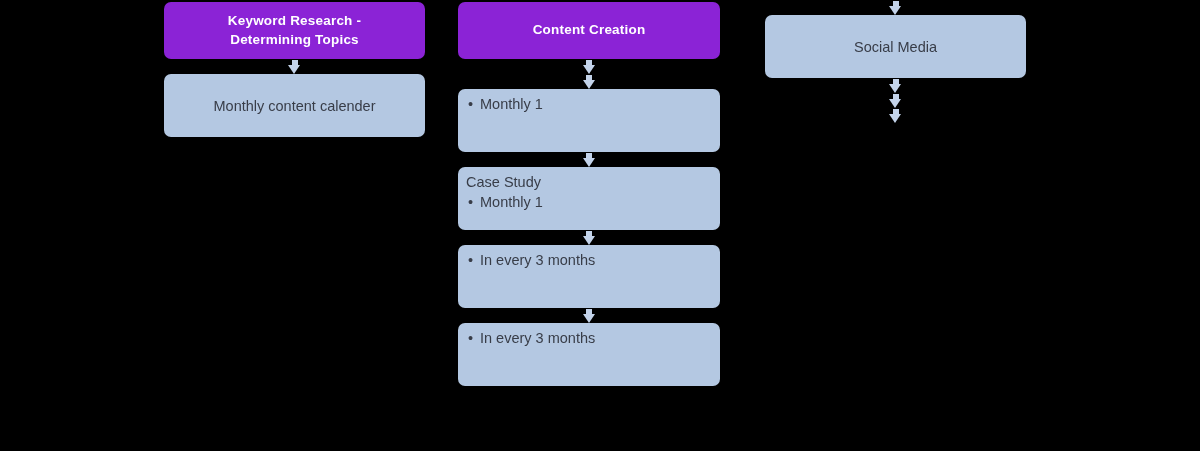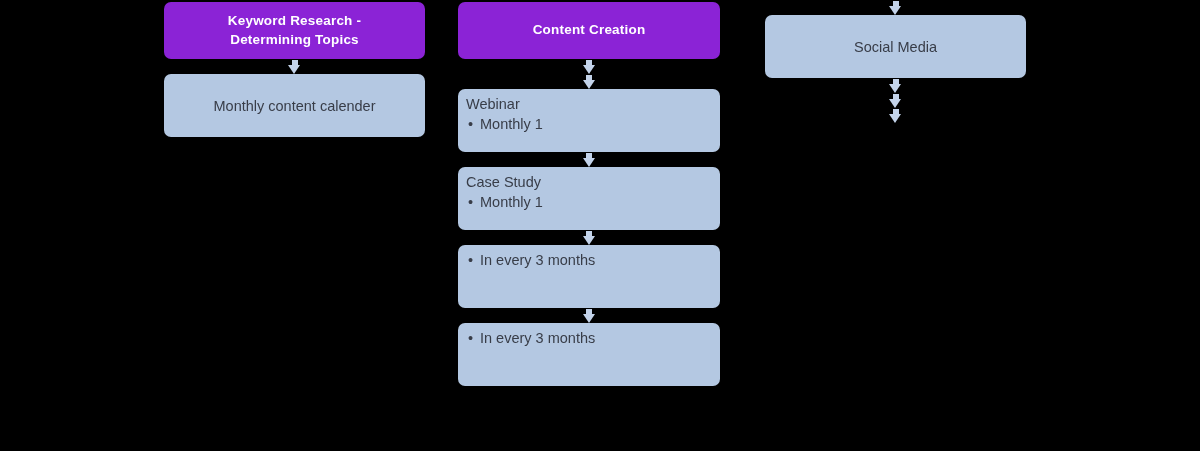--- a/index.html
+++ b/index.html
@@ -161,21 +161,20 @@
           <div class="head"></div>
         </div>
       </div>
       <div class="arrow">
         <div class="glyph">
           <div class="stem"></div>
           <div class="head"></div>
         </div>
       </div>
       <div class="node-box listed">
-        <div class="node-title">Webinar</div>
         <ul class="bullet-list">
           <li>Monthly 1</li>
         </ul>
       </div>
       <div class="arrow">
         <div class="glyph">
           <div class="stem"></div>
           <div class="head"></div>
         </div>
       </div>

